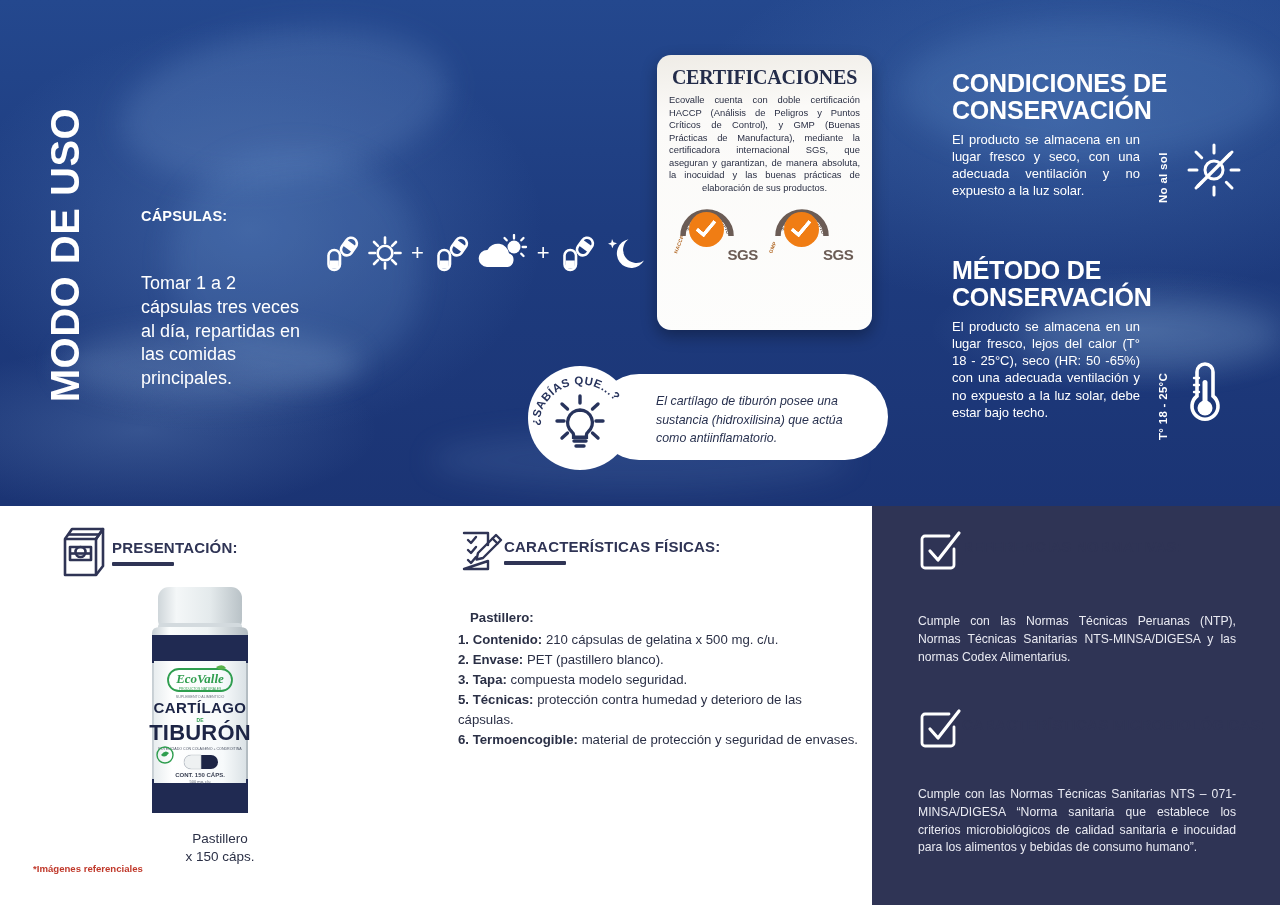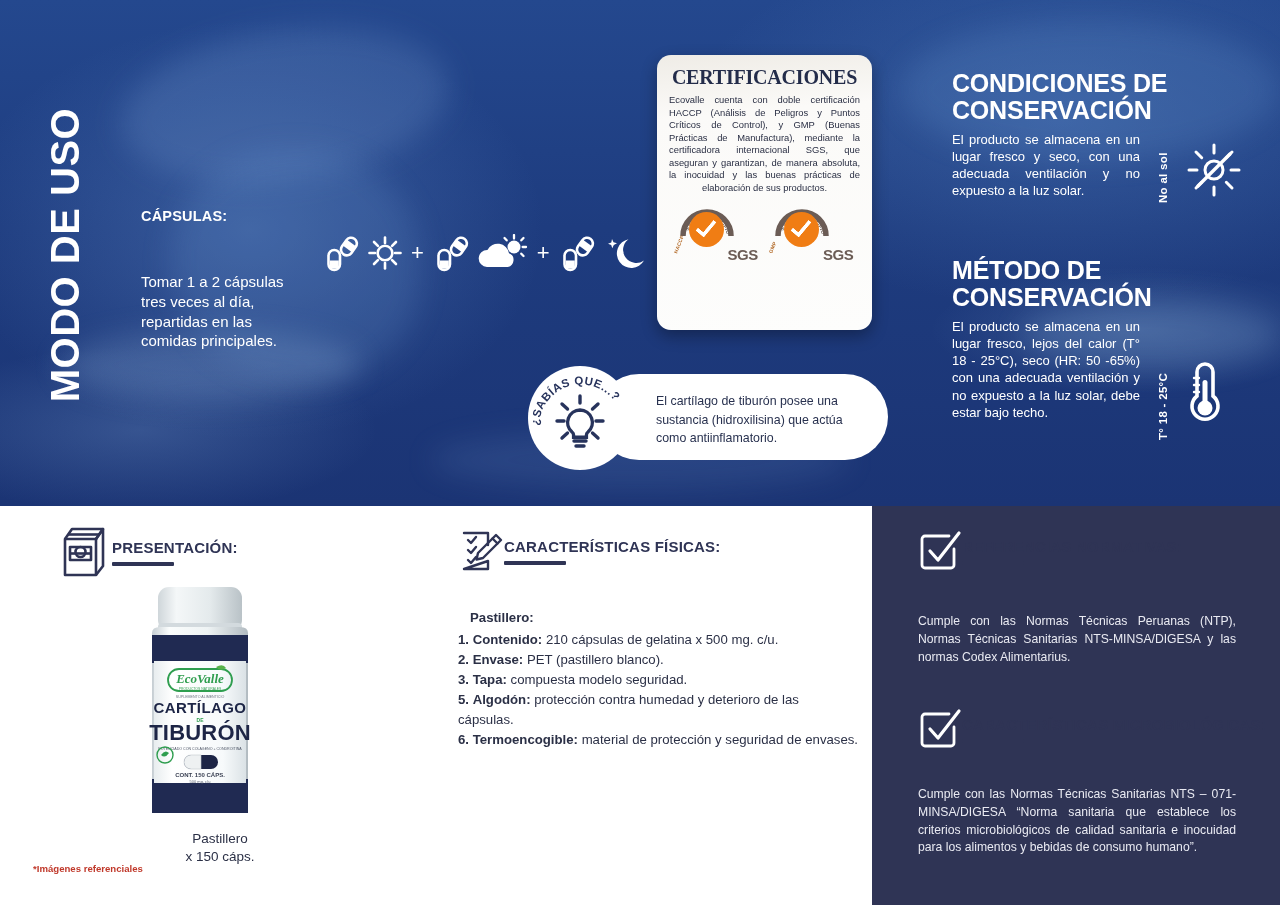--- a/index.html
+++ b/index.html
@@ -40,21 +40,21 @@
     font-family: "Liberation Sans Narrow", "Liberation Sans", sans-serif;
     transform-origin: center center;
     white-space: nowrap;
   }
 
   
   #capsulas {
     position: absolute; left: 141px; top: 208px; width: 168px; color: #fff;
   }
   #capsulas .ttl { font-size: 14.5px; font-weight: 700; letter-spacing: .2px; margin-bottom: 1px; }
-  #capsulas .bdy { font-size: 15px; line-height: 1.32; font-weight: 400; margin-top: 48px; }
+  #capsulas .bdy { font-size: 18px; line-height: 1.32; font-weight: 400; margin-top: 48px; }
 
   
   #dose-row {
     position: absolute; left: 322px; top: 232px;
     display: flex; align-items: center; gap: 7px;
   }
   #dose-row .grp { display: flex; align-items: center; gap: 3px; }
   #dose-row .plus { color: #fff; font-size: 22px; font-weight: 400; line-height: 1; padding: 0 1px; }
 
   
@@ -110,21 +110,21 @@
     position: absolute; left: 0; top: 0; width: 104px; height: 104px;
     background: #fff; border-radius: 50%;
   }
   #sabias .arc-text {
     position: absolute; left: 0; top: 0; width: 104px; height: 104px;
   }
   #sabias .arc-text text { font-size: 11.5px; font-weight: 700; fill: #27335c; letter-spacing: .6px; }
   #sabias .bulb { position: absolute; left: 21px; top: 28px; }
   #sabias .txt {
     position: absolute; left: 128px; top: 26px; width: 216px;
-    font-size: 12.4px; line-height: 1.5; color: #28314f;
+    font-size: 12.4px; line-height: 1.5; color: #28314f; font-style: italic;
   }
 
   
   .rc-block { position: absolute; color: #fff; }
   .rc-title {
     font-weight: 700; font-size: 25px; line-height: 1.06; letter-spacing: -.2px;
     font-family: "Liberation Sans Narrow", "Liberation Sans", sans-serif;
     margin-bottom: 8px;
   }
   .rc-body { font-size: 13px; line-height: 1.32; text-align: justify; width: 188px; }
@@ -488,21 +488,21 @@
       <b>Envase:</b>
       <span>PET (pastillero blanco).</span>
     </li>
     <li>
       <b>3.</b>
       <b>Tapa:</b>
       <span>compuesta modelo seguridad.</span>
     </li>
     <li>
       <b>5.</b>
-      <b>Algodón:</b>
+      <b>Técnicas:</b>
       <span>protección contra humedad y deterioro de las cápsulas.</span>
     </li>
     <li>
       <b>6.</b>
       <b>Termoencogible:</b>
       <span>material de protección y seguridad de envases.</span>
     </li>
   </ul>
 
   <div id="ref-head" class="sec-head dark">

